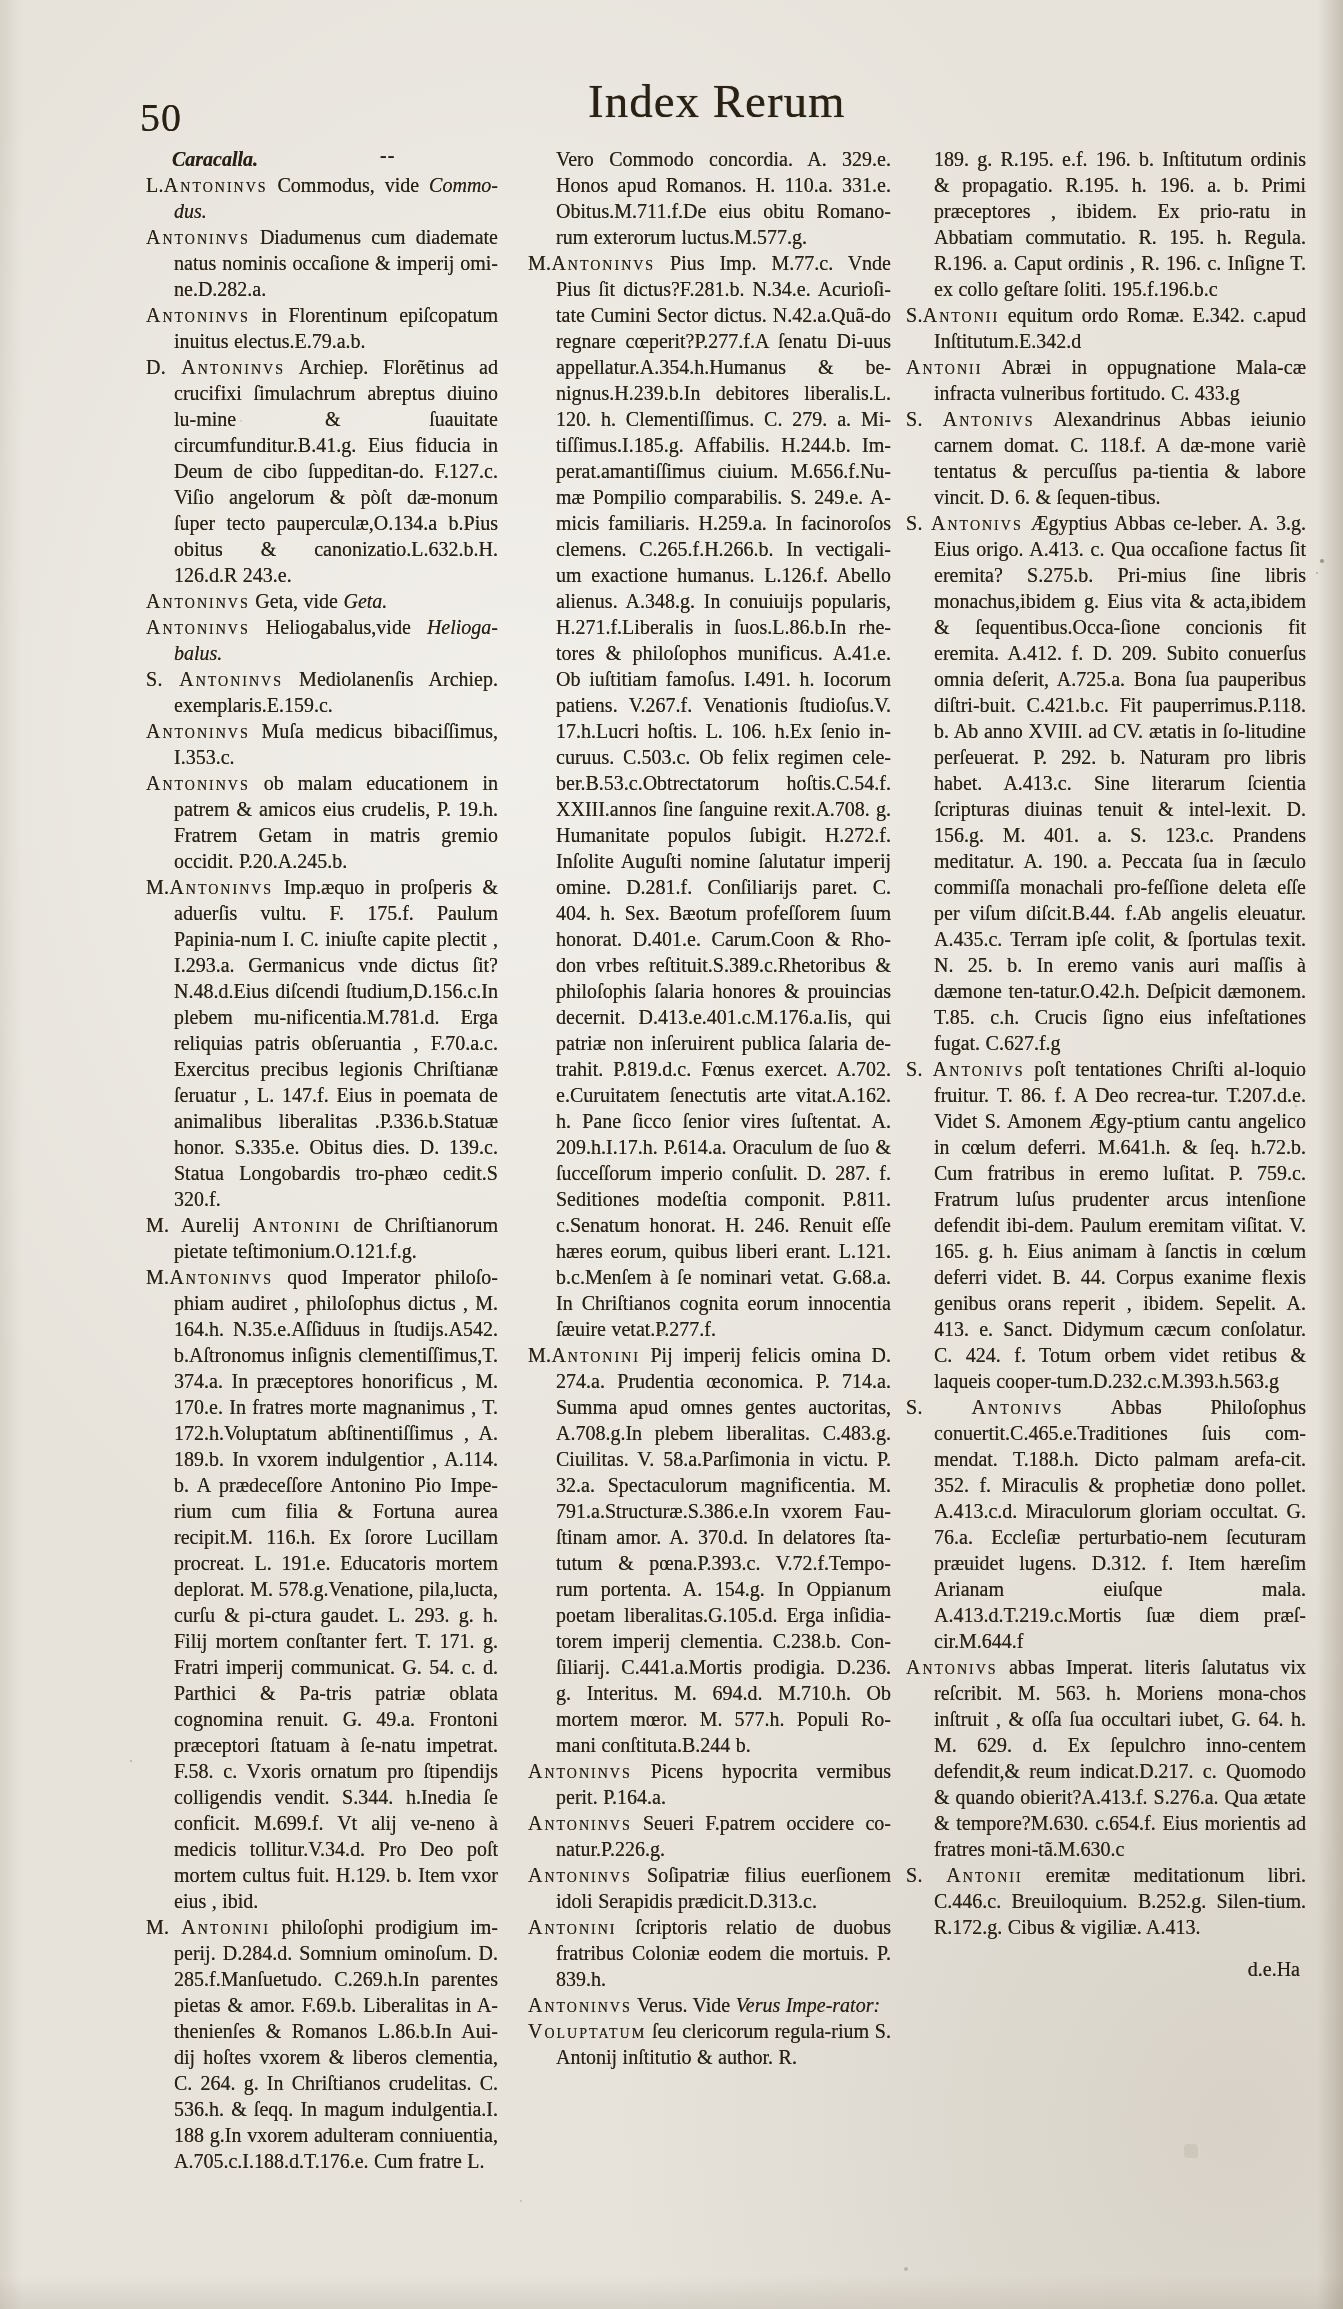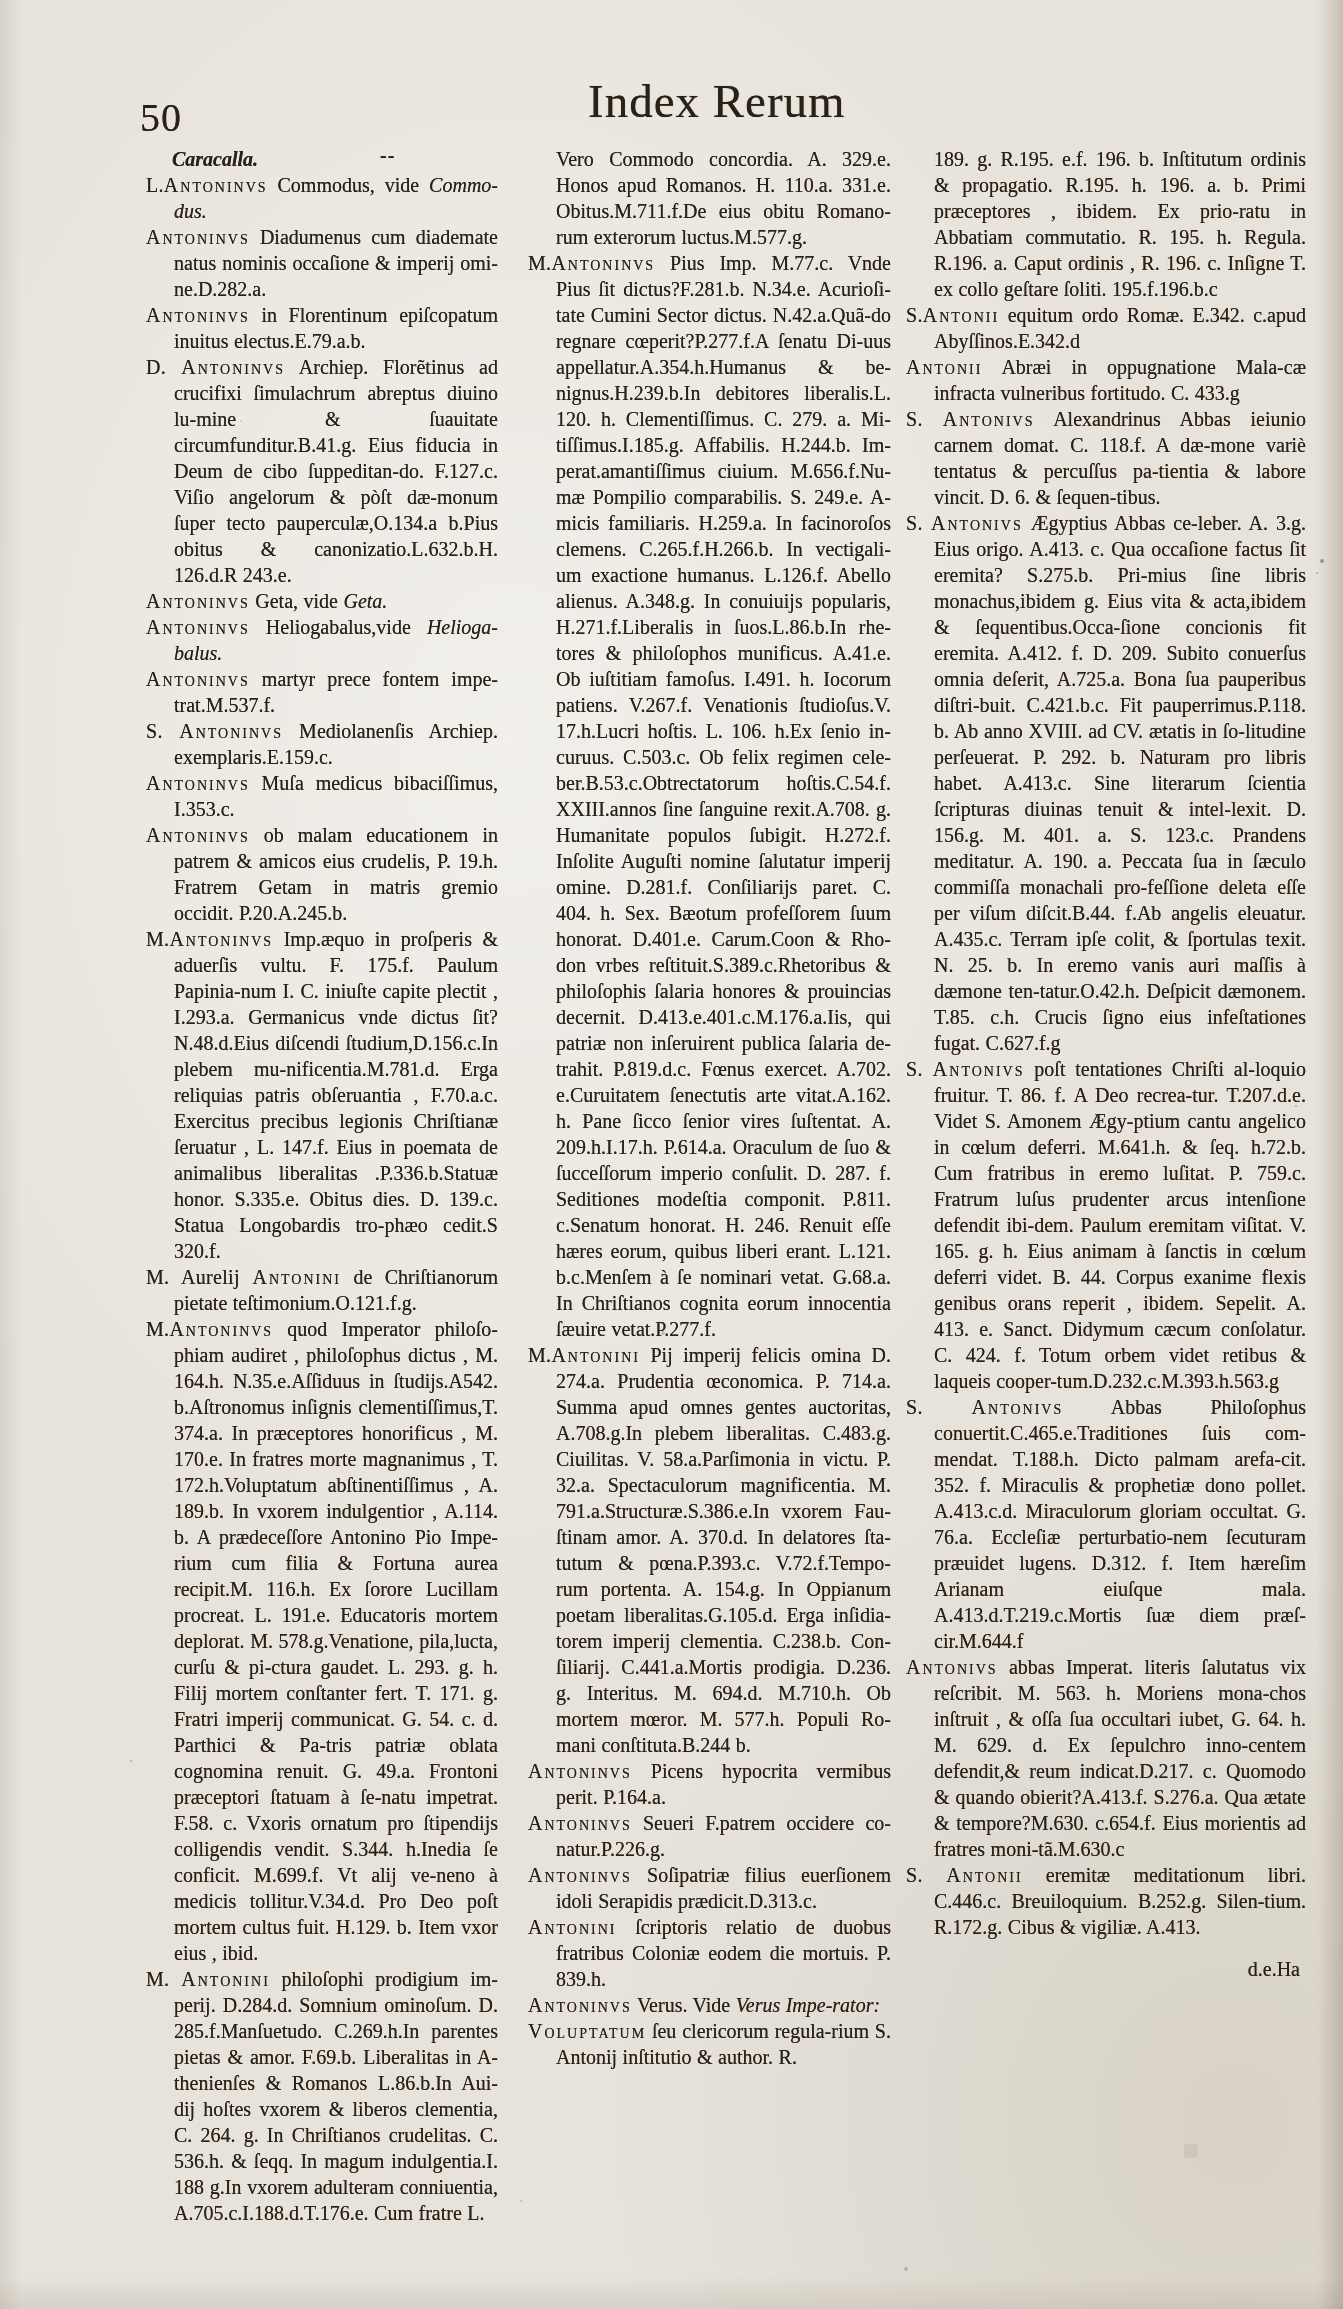--- a/index.html
+++ b/index.html
@@ -80,21 +80,20 @@
   <div class="section-header">
     <span>Caracalla.</span>
     <span class="header-dash">--</span>
   </div>
 <div class="entry"><span class="head">L.</span><span class="term">Antoninvs</span><span class="body"> Commodus, vide <i>Commo-dus.</i></span></div>
     <div class="entry"><span class="term">Antoninvs</span><span class="body"> Diadumenus cum diademate natus nominis occaſione &amp; imperij omi-ne.D.282.a.</span></div>
     <div class="entry"><span class="term">Antoninvs</span><span class="body"> in Florentinum epiſcopatum inuitus electus.E.79.a.b.</span></div>
     <div class="entry"><span class="head">D. </span><span class="term">Antoninvs</span><span class="body"> Archiep. Florẽtinus ad crucifixi ſimulachrum abreptus diuino lu-mine &amp; ſuauitate circumfunditur.B.41.g. Eius fiducia in Deum de cibo ſuppeditan-do. F.127.c. Viſio angelorum &amp; pòſt dæ-monum ſuper tecto pauperculæ,O.134.a b.Pius obitus &amp; canonizatio.L.632.b.H. 126.d.R 243.e.</span></div>
     <div class="entry"><span class="term">Antoninvs</span><span class="body"> Geta, vide <i>Geta.</i></span></div>
     <div class="entry"><span class="term">Antoninvs</span><span class="body"> Heliogabalus,vide <i>Helioga-balus.</i></span></div>
-    <div class="entry"><span class="term">Antoninvs</span><span class="body"> martyr prece fontem impe-trat.M.537.f.</span></div>
     <div class="entry"><span class="head">S. </span><span class="term">Antoninvs</span><span class="body"> Mediolanenſis Archiep. exemplaris.E.159.c.</span></div>
     <div class="entry"><span class="term">Antoninvs</span><span class="body"> Muſa medicus bibaciſſimus, I.353.c.</span></div>
     <div class="entry"><span class="term">Antoninvs</span><span class="body"> ob malam educationem in patrem &amp; amicos eius crudelis, P. 19.h. Fratrem Getam in matris gremio occidit. P.20.A.245.b.</span></div>
     <div class="entry"><span class="head">M.</span><span class="term">Antoninvs</span><span class="body"> Imp.æquo in proſperis &amp; aduerſis vultu. F. 175.f. Paulum Papinia-num I. C. iniuſte capite plectit , I.293.a. Germanicus vnde dictus ſit? N.48.d.Eius diſcendi ſtudium,D.156.c.In plebem mu-nificentia.M.781.d. Erga reliquias patris obſeruantia , F.70.a.c. Exercitus precibus legionis Chriſtianæ ſeruatur , L. 147.f. Eius in poemata de animalibus liberalitas .P.336.b.Statuæ honor. S.335.e. Obitus dies. D. 139.c. Statua Longobardis tro-phæo cedit.S 320.f.</span></div>
     <div class="entry"><span class="head">M. Aurelij </span><span class="term">Antonini</span><span class="body"> de Chriſtianorum pietate teſtimonium.O.121.f.g.</span></div>
     <div class="entry"><span class="head">M.</span><span class="term">Antoninvs</span><span class="body"> quod Imperator philoſo-phiam audiret , philoſophus dictus , M. 164.h. N.35.e.Aſſiduus in ſtudijs.A542. b.Aſtronomus inſignis clementiſſimus,T. 374.a. In præceptores honorificus , M. 170.e. In fratres morte magnanimus , T. 172.h.Voluptatum abſtinentiſſimus , A. 189.b. In vxorem indulgentior , A.114. b. A prædeceſſore Antonino Pio Impe-rium cum filia &amp; Fortuna aurea recipit.M. 116.h. Ex ſorore Lucillam procreat. L. 191.e. Educatoris mortem deplorat. M. 578.g.Venatione, pila,lucta, curſu &amp; pi-ctura gaudet. L. 293. g. h. Filij mortem conſtanter fert. T. 171. g. Fratri imperij communicat. G. 54. c. d. Parthici &amp; Pa-tris patriæ oblata cognomina renuit. G. 49.a. Frontoni præceptori ſtatuam à ſe-natu impetrat. F.58. c. Vxoris ornatum pro ſtipendijs colligendis vendit. S.344. h.Inedia ſe conficit. M.699.f. Vt alij ve-neno à medicis tollitur.V.34.d. Pro Deo poſt mortem cultus fuit. H.129. b. Item vxor eius , ibid.</span></div>
     <div class="entry"><span class="head">M. </span><span class="term">Antonini</span><span class="body"> philoſophi prodigium im-perij. D.284.d. Somnium ominoſum. D. 285.f.Manſuetudo. C.269.h.In parentes pietas &amp; amor. F.69.b. Liberalitas in A-thenienſes &amp; Romanos L.86.b.In Aui-dij hoſtes vxorem &amp; liberos clementia, C. 264. g. In Chriſtianos crudelitas. C. 536.h. &amp; ſeqq. In magum indulgentia.I. 188 g.In vxorem adulteram conniuentia, A.705.c.I.188.d.T.176.e. Cum fratre L.</span></div>
   </div>
 
 <div class="col" id="col-middle">
@@ -104,21 +103,21 @@
     <div class="entry"><span class="term">Antoninvs</span><span class="body"> Picens hypocrita vermibus perit. P.164.a.</span></div>
     <div class="entry"><span class="term">Antoninvs</span><span class="body"> Seueri F.patrem occidere co-natur.P.226.g.</span></div>
     <div class="entry"><span class="term">Antoninvs</span><span class="body"> Soſipatriæ filius euerſionem idoli Serapidis prædicit.D.313.c.</span></div>
     <div class="entry"><span class="term">Antonini</span><span class="body"> ſcriptoris relatio de duobus fratribus Coloniæ eodem die mortuis. P. 839.h.</span></div>
     <div class="entry"><span class="term">Antoninvs</span><span class="body"> Verus. Vide <i>Verus Impe-rator:</i></span></div>
     <div class="entry"><span class="term">Voluptatum</span><span class="body"> ſeu clericorum regula-rium S. Antonij inſtitutio &amp; author. R.</span></div>
   </div>
 
 <div class="col" id="col-right">
 <div class="entry cont"><span class="body">189. g. R.195. e.f. 196. b. Inſtitutum ordinis &amp; propagatio. R.195. h. 196. a. b. Primi præceptores , ibidem. Ex prio-ratu in Abbatiam commutatio. R. 195. h. Regula. R.196. a. Caput ordinis , R. 196. c. Inſigne T. ex collo geſtare ſoliti. 195.f.196.b.c</span></div>
-    <div class="entry"><span class="head">S.</span><span class="term">Antonii</span><span class="body"> equitum ordo Romæ. E.342. c.apud Abyſſinos.E.342.d</span></div>
+    <div class="entry"><span class="head">S.</span><span class="term">Antonii</span><span class="body"> equitum ordo Romæ. E.342. c.apud Inſtitutum.E.342.d</span></div>
     <div class="entry"><span class="term">Antonii</span><span class="body"> Abræi in oppugnatione Mala-cæ infracta vulneribus fortitudo. C. 433.g</span></div>
     <div class="entry"><span class="head">S. </span><span class="term">Antonivs</span><span class="body"> Alexandrinus Abbas ieiunio carnem domat. C. 118.f. A dæ-mone variè tentatus &amp; percuſſus pa-tientia &amp; labore vincit. D. 6. &amp; ſequen-tibus.</span></div>
     <div class="entry"><span class="head">S. </span><span class="term">Antonivs</span><span class="body"> Ægyptius Abbas ce-leber. A. 3.g. Eius origo. A.413. c. Qua occaſione factus ſit eremita? S.275.b. Pri-mius ſine libris monachus,ibidem g. Eius vita &amp; acta,ibidem &amp; ſequentibus.Occa-ſione concionis fit eremita. A.412. f. D. 209. Subito conuerſus omnia deſerit, A.725.a. Bona ſua pauperibus diſtri-buit. C.421.b.c. Fit pauperrimus.P.118. b. Ab anno XVIII. ad CV. ætatis in ſo-litudine perſeuerat. P. 292. b. Naturam pro libris habet. A.413.c. Sine literarum ſcientia ſcripturas diuinas tenuit &amp; intel-lexit. D. 156.g. M. 401. a. S. 123.c. Prandens meditatur. A. 190. a. Peccata ſua in ſæculo commiſſa monachali pro-feſſione deleta eſſe per viſum diſcit.B.44. f.Ab angelis eleuatur. A.435.c. Terram ipſe colit, &amp; ſportulas texit. N. 25. b. In eremo vanis auri maſſis à dæmone ten-tatur.O.42.h. Deſpicit dæmonem. T.85. c.h. Crucis ſigno eius infeſtationes fugat. C.627.f.g</span></div>
     <div class="entry"><span class="head">S. </span><span class="term">Antonivs</span><span class="body"> poſt tentationes Chriſti al-loquio fruitur. T. 86. f. A Deo recrea-tur. T.207.d.e. Videt S. Amonem Ægy-ptium cantu angelico in cœlum deferri. M.641.h. &amp; ſeq. h.72.b. Cum fratribus in eremo luſitat. P. 759.c. Fratrum luſus prudenter arcus intenſione defendit ibi-dem. Paulum eremitam viſitat. V. 165. g. h. Eius animam à ſanctis in cœlum deferri videt. B. 44. Corpus exanime flexis genibus orans reperit , ibidem. Sepelit. A. 413. e. Sanct. Didymum cæcum conſolatur. C. 424. f. Totum orbem videt retibus &amp; laqueis cooper-tum.D.232.c.M.393.h.563.g</span></div>
     <div class="entry"><span class="head">S. </span><span class="term">Antonivs</span><span class="body"> Abbas Philoſophus conuertit.C.465.e.Traditiones ſuis com-mendat. T.188.h. Dicto palmam arefa-cit. 352. f. Miraculis &amp; prophetiæ dono pollet. A.413.c.d. Miraculorum gloriam occultat. G. 76.a. Eccleſiæ perturbatio-nem ſecuturam præuidet lugens. D.312. f. Item hæreſim Arianam eiuſque mala. A.413.d.T.219.c.Mortis ſuæ diem præſ-cir.M.644.f</span></div>
     <div class="entry"><span class="term">Antonivs</span><span class="body"> abbas Imperat. literis ſalutatus vix reſcribit. M. 563. h. Moriens mona-chos inſtruit , &amp; oſſa ſua occultari iubet, G. 64. h. M. 629. d. Ex ſepulchro inno-centem defendit,&amp; reum indicat.D.217. c. Quomodo &amp; quando obierit?A.413.f. S.276.a. Qua ætate &amp; tempore?M.630. c.654.f. Eius morientis ad fratres moni-tã.M.630.c</span></div>
     <div class="entry"><span class="head">S. </span><span class="term">Antonii</span><span class="body"> eremitæ meditationum libri. C.446.c. Breuiloquium. B.252.g. Silen-tium. R.172.g. Cibus &amp; vigiliæ. A.413.</span></div>
     <div class="catchword">d.e.Ha</div>
   </div>
 

